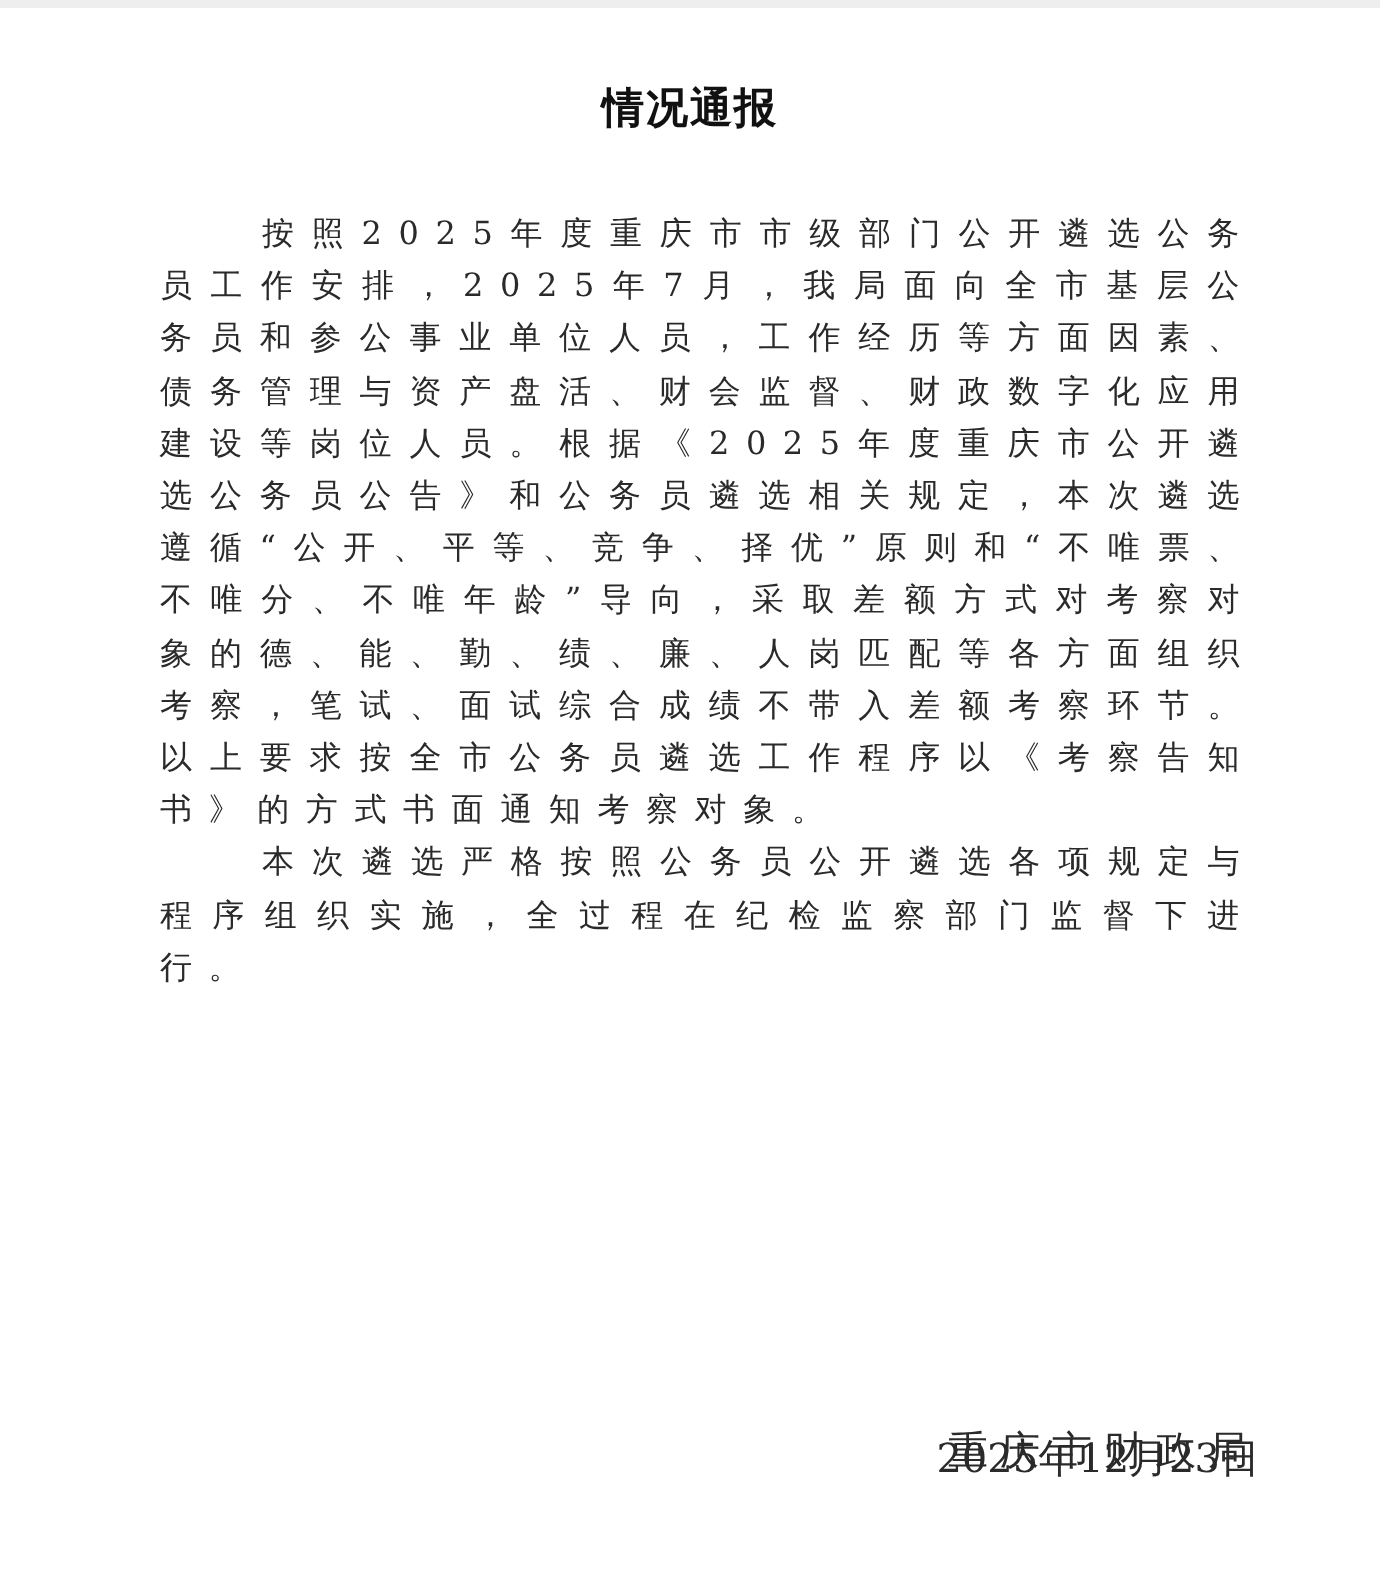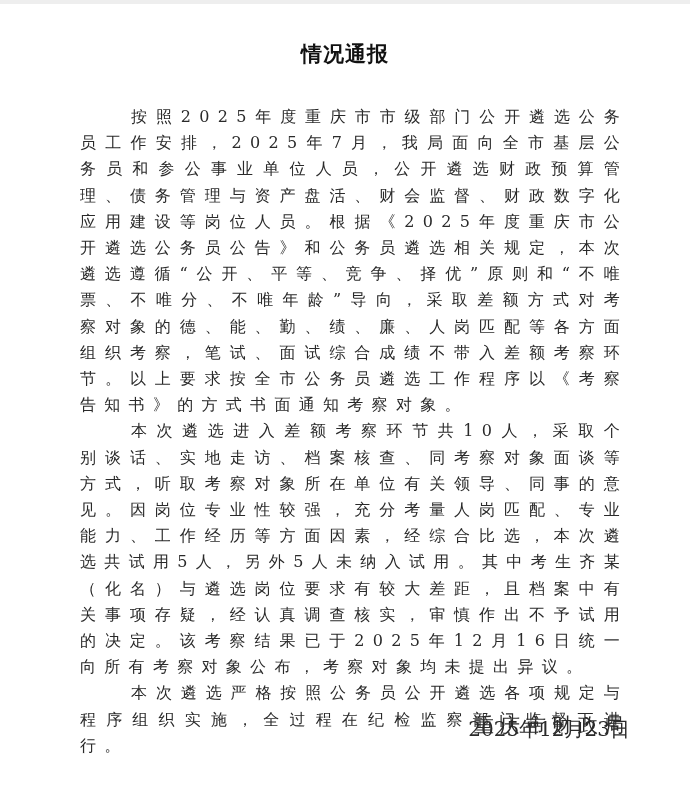--- a/index.html
+++ b/index.html
@@ -30,20 +30,19 @@
   .sign.date { top:716px; letter-spacing:0px; }
 </style>
 </head>
 <body>
 
 <div class="topbar"></div>
 
 <div class="title">情况通报</div>
 
 <div class="body-text">
-  <p class="para">按照2025年度重庆市市级部门公开遴选公务员工作安排，2025年7月，我局面向全市基层公务员和参公事业单位人员，公开遴选财政预算管理、债务管理与资产盘活、财会监督、财政数字化应用建设等岗位人员。根据《2025年度重庆市公开遴选公务员公告》和公务员遴选相关规定，本次遴选遵循“公开、平等、竞争、择优”原则和“不唯票、不唯分、不唯年龄”导向，采取差额方式对考察对象的德、能、勤、绩、廉、人岗匹配等各方面组织考察，笔试、面试综合成绩不带入差额考察环节。以上要求按全市公务员遴选工作程序以《考察告知书》的方式书面通知考察对象。</p>
-  <p class="para">本次遴选进入差额考察环节共10人，采取个别谈话、实地走访、档案核查、同考察对象面谈等方式，听取考察对象所在单位有关领导、同事的意见。因岗位专业性较强，充分考量人岗匹配、专业能力、工作经历等方面因素，经综合比选，本次遴选共试用5人，另外5人未纳入试用。其中考生齐某（化名）与遴选岗位要求有较大差距，且档案中有关事项存疑，经认真调查核实，审慎作出不予试用的决定。该考察结果已于2025年12月16日统一向所有考察对象公布，考察对象均未提出异议。</p>
+  <p class="para">按照2025年度重庆市市级部门公开遴选公务员工作安排，2025年7月，我局面向全市基层公务员和参公事业单位人员，工作经历等方面因素、债务管理与资产盘活、财会监督、财政数字化应用建设等岗位人员。根据《2025年度重庆市公开遴选公务员公告》和公务员遴选相关规定，本次遴选遵循“公开、平等、竞争、择优”原则和“不唯票、不唯分、不唯年龄”导向，采取差额方式对考察对象的德、能、勤、绩、廉、人岗匹配等各方面组织考察，笔试、面试综合成绩不带入差额考察环节。以上要求按全市公务员遴选工作程序以《考察告知书》的方式书面通知考察对象。</p>
   <p class="para">本次遴选严格按照公务员公开遴选各项规定与程序组织实施，全过程在纪检监察部门监督下进行。</p>
 
 </div>
 
 <div class="sign org">重庆市财政局</div>
 <div class="sign date">2025年12月23日</div>
 
 </body></html>

